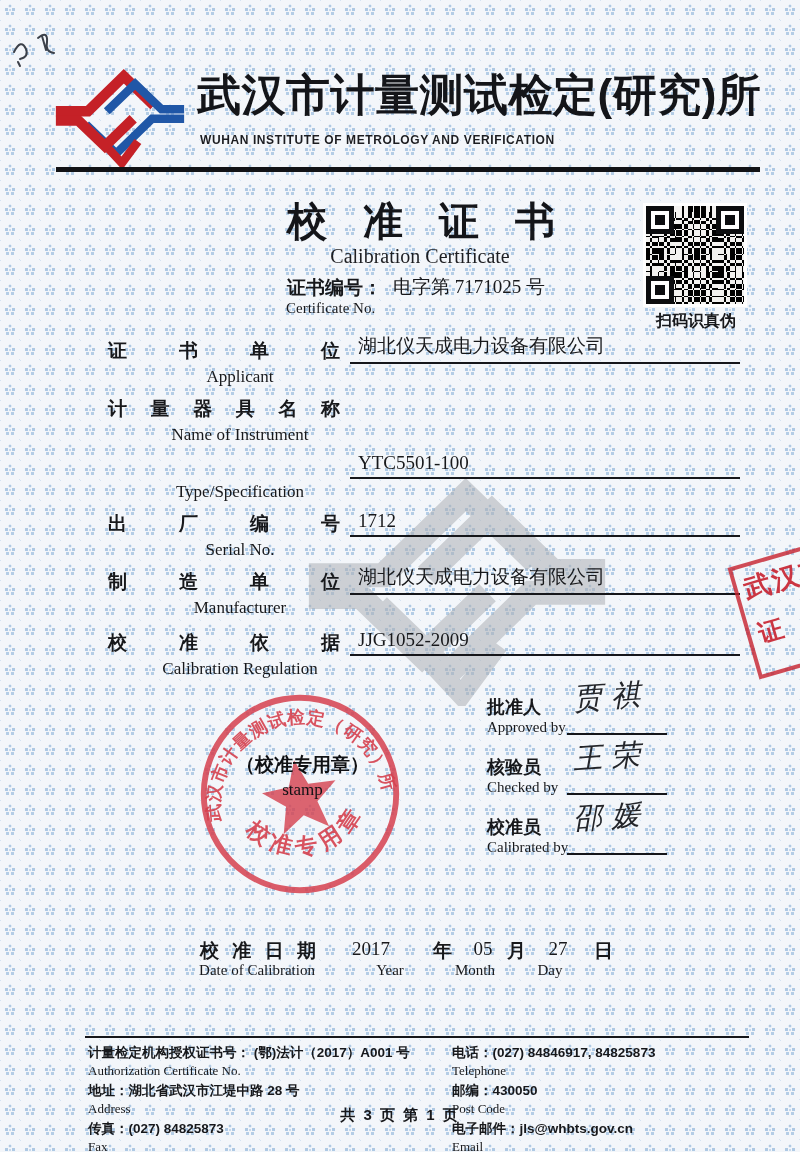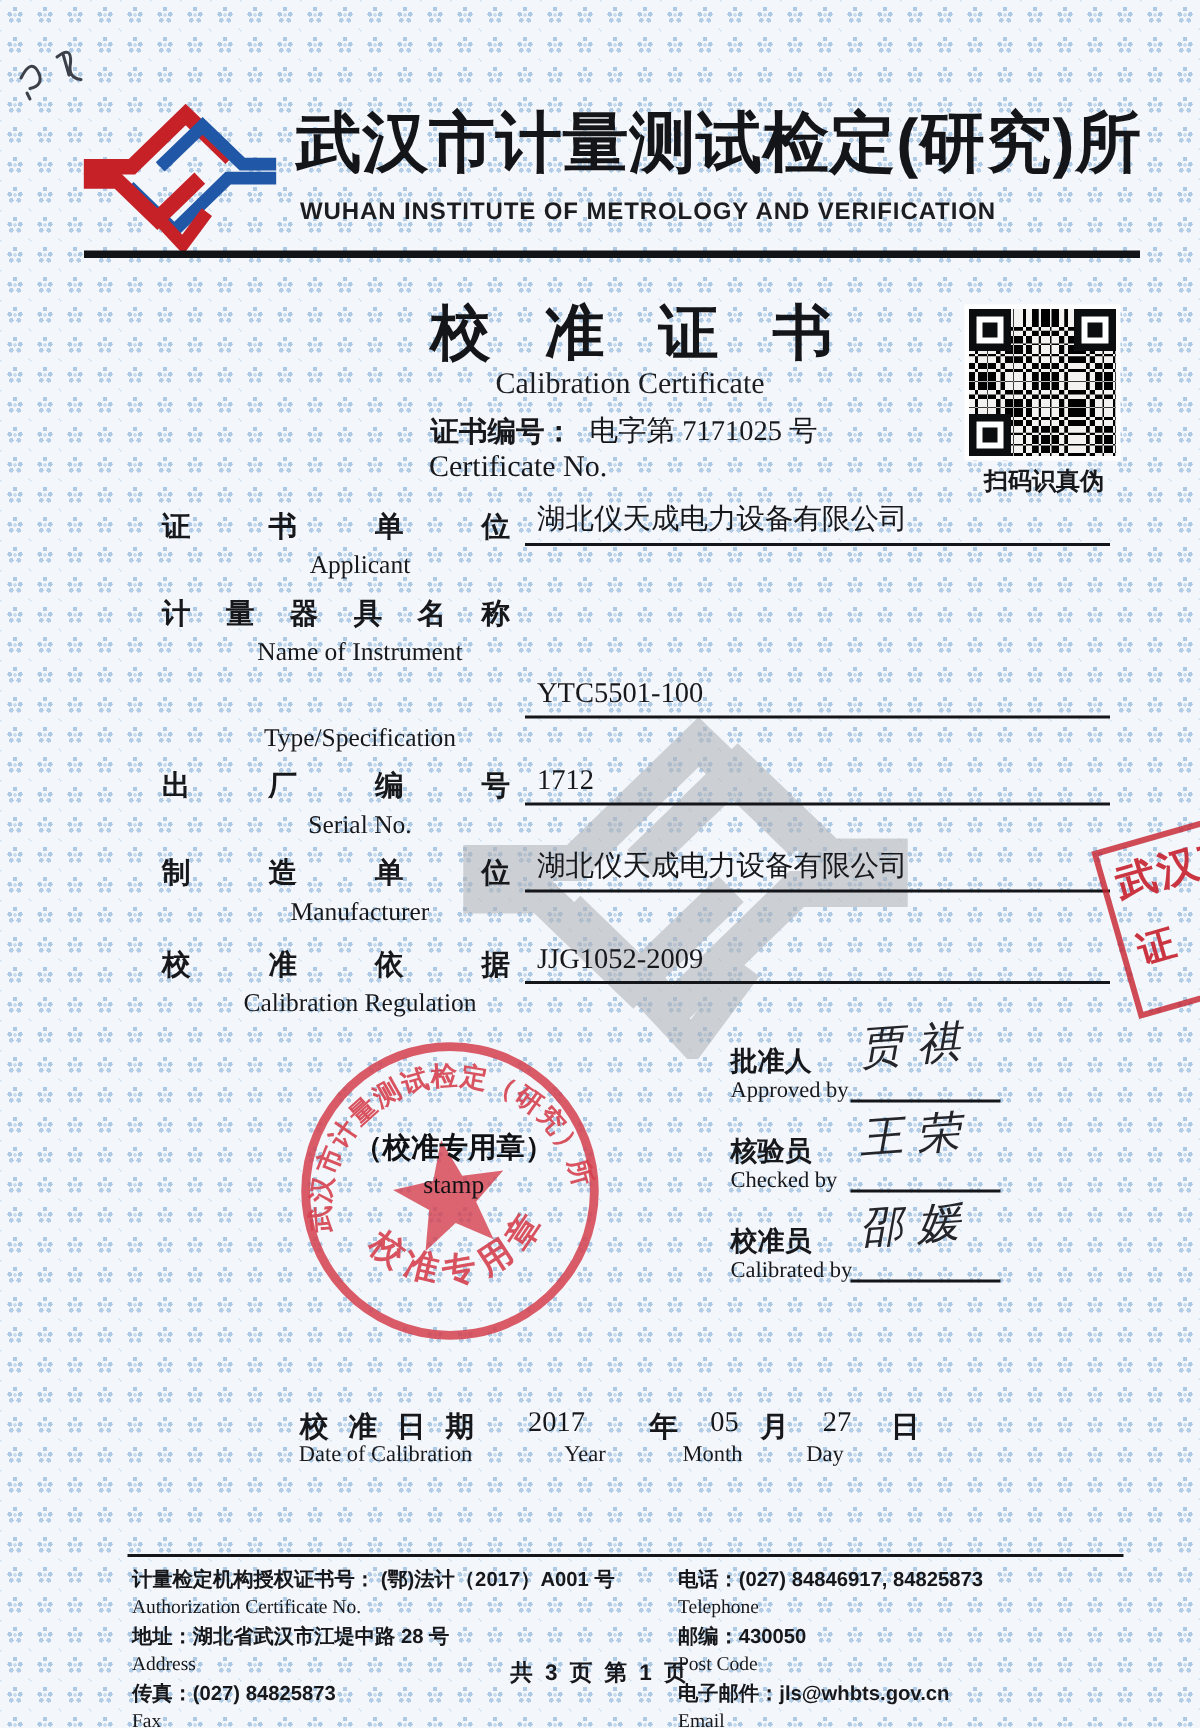--- a/index.html
+++ b/index.html
@@ -15,29 +15,29 @@
       radial-gradient(circle 1.1px at 10px 10px, #c6d9ed 95%, transparent),
       radial-gradient(circle 1.1px at 0px 0px,   #d4e3f3 95%, transparent),
       radial-gradient(circle 1.1px at 20px 20px, #d4e3f3 95%, transparent);
     background-size:20px 20px;
     font-family:"Liberation Sans",sans-serif;color:#17181b;
   }
   .abs{position:absolute;}
   .serif{font-family:"Liberation Serif",serif;}
   
   .org-cn{left:197px;top:66px;font-size:44px;font-weight:800;white-space:nowrap;letter-spacing:0.5px;color:#141519;}
-  .org-en{left:200px;top:133px;font-size:16px;font-weight:700;letter-spacing:0.6px;color:#1c1d21;white-space:nowrap;}
+  .org-en{left:200px;top:133px;font-size:12px;font-weight:700;letter-spacing:0.6px;color:#1c1d21;white-space:nowrap;}
   .header-rule{left:56px;top:167px;width:704px;height:5px;background:#121316;}
   
   .title-cn{left:287px;top:194px;font-size:40px;font-weight:800;letter-spacing:36px;white-space:nowrap;color:#141519;}
   .title-en{left:260px;top:245px;width:320px;text-align:center;font-size:20px;color:#1d1e22;}
   
   .certno-label{left:287px;top:275px;font-size:19px;font-weight:700;}
   .certno-value{left:393px;top:274px;font-size:19px;}
-  .certno-en{left:286px;top:300px;font-size:20px;}
+  .certno-en{left:286px;top:300px;font-size:15px;}
   
   .qr{left:643px;top:203px;width:104px;height:104px;background:#fff;}
   .qr-noise{position:absolute;inset:3px;
     background-image:repeating-conic-gradient(#0c0d0f 0% 25%, #fff 0% 50%),repeating-conic-gradient(#0c0d0f 0% 25%, #fff 0% 50%);
     background-size:12px 12px,17px 17px;background-position:0 0,4px 6px;background-blend-mode:difference;}
   .qr-finder{position:absolute;width:18px;height:18px;border:5px solid #0c0d0f;background:#fff;}
   .qr-finder::after{content:"";position:absolute;inset:4px;background:#0c0d0f;}
   .qr-caption{left:637px;top:311px;width:118px;text-align:center;font-size:16px;font-weight:600;}
   
   .field-row{position:absolute;left:0;width:800px;height:50px;margin-left:20px;}

